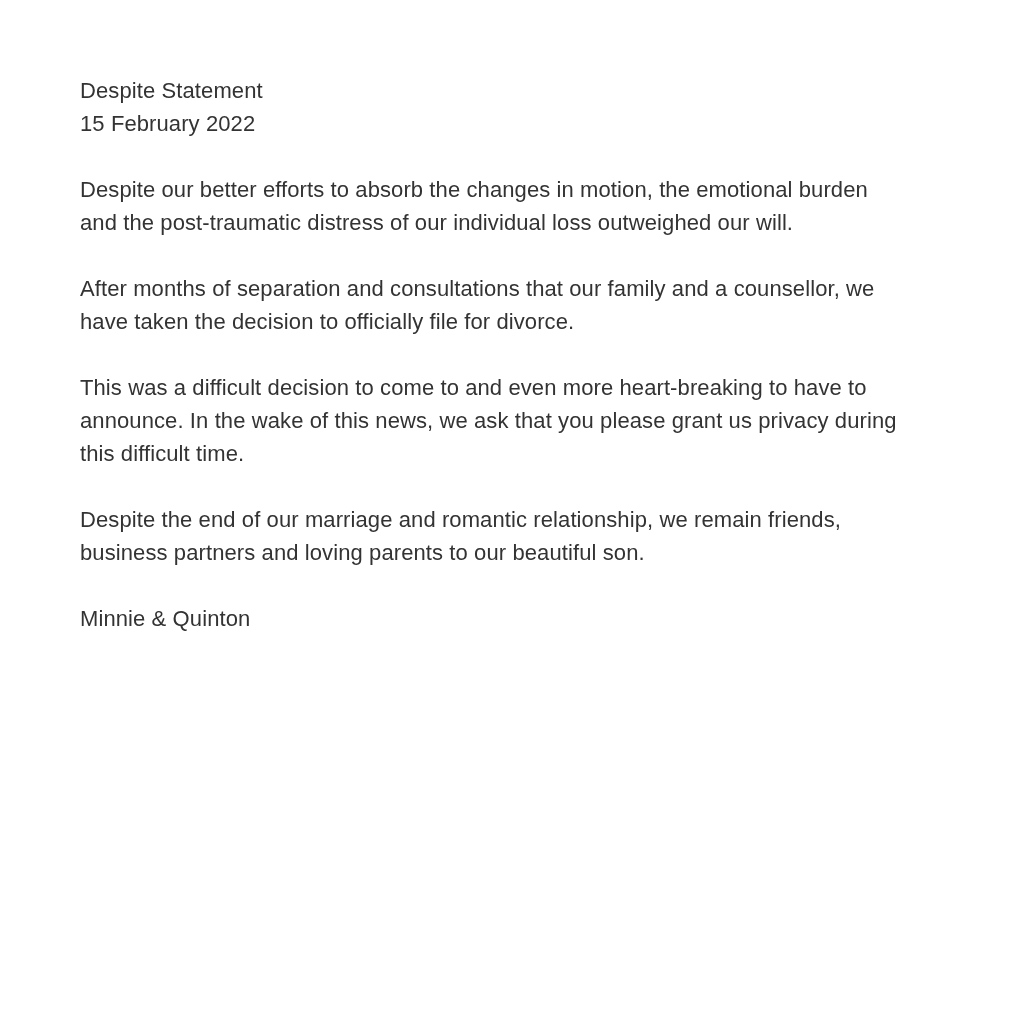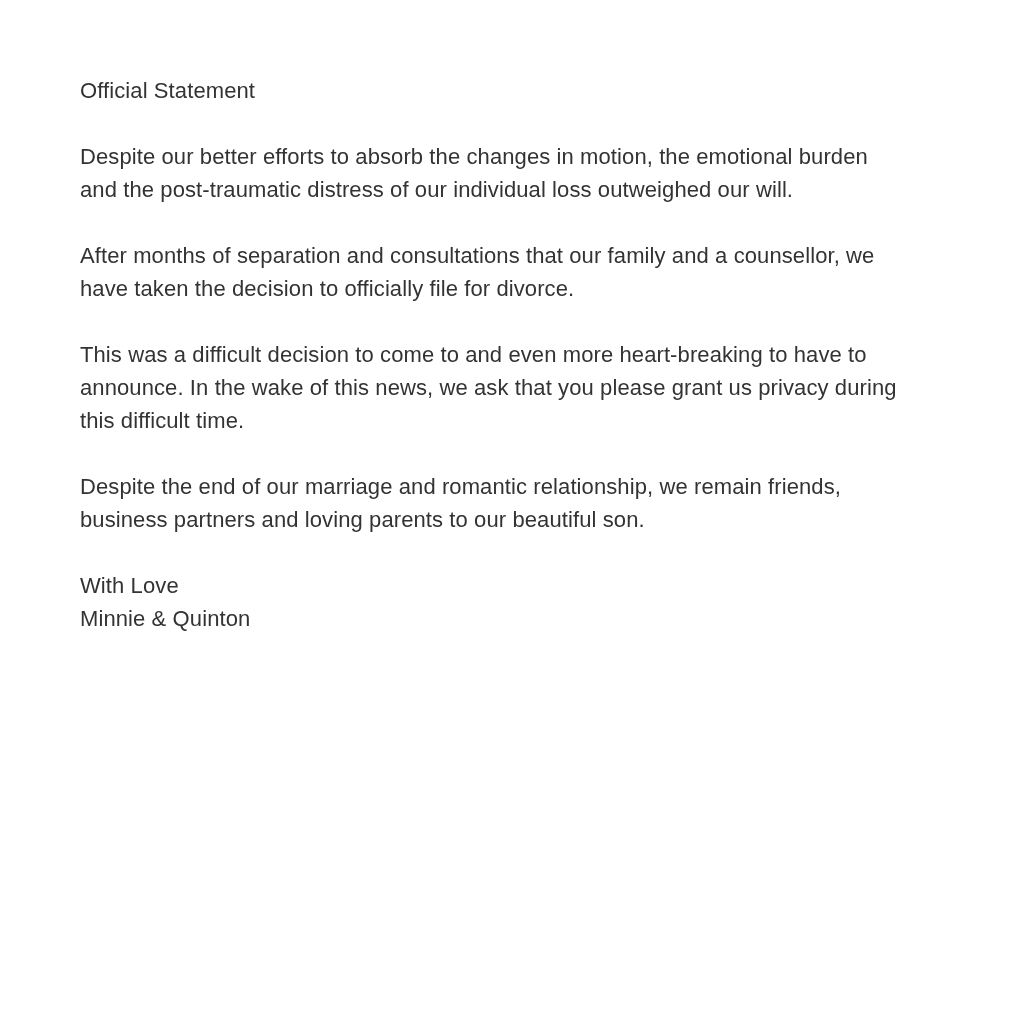--- a/index.html
+++ b/index.html
@@ -38,36 +38,36 @@
     margin-bottom: 33px;
   }
 </style>
 </head>
 <body>
 
 <div class="page">
   <div class="statement">
 
     <div class="header">
-      <p>Official Statement</p>
+      <p>Despite Statement</p>
+      <p>15 February 2022</p>
     </div>
 
 
     <p>Despite our better efforts to absorb the changes in motion, the emotional burden
 and the post-traumatic distress of our individual loss outweighed our will.</p>
 
     <p>After months of separation and consultations that our family and a counsellor, we
 have taken the decision to officially file for divorce.</p>
 
     <p>This was a difficult decision to come to and even more heart-breaking to have to
 announce. In the wake of this news, we ask that you please grant us privacy during
 this difficult time.</p>
 
     <p>Despite the end of our marriage and romantic relationship, we remain friends,
 business partners and loving parents to our beautiful son.</p>
 
     <div class="signoff">
-      <p>With Love</p>
       <p>Minnie &amp; Quinton</p>
     </div>
 
   </div>
 </div>
 
 </body></html>

